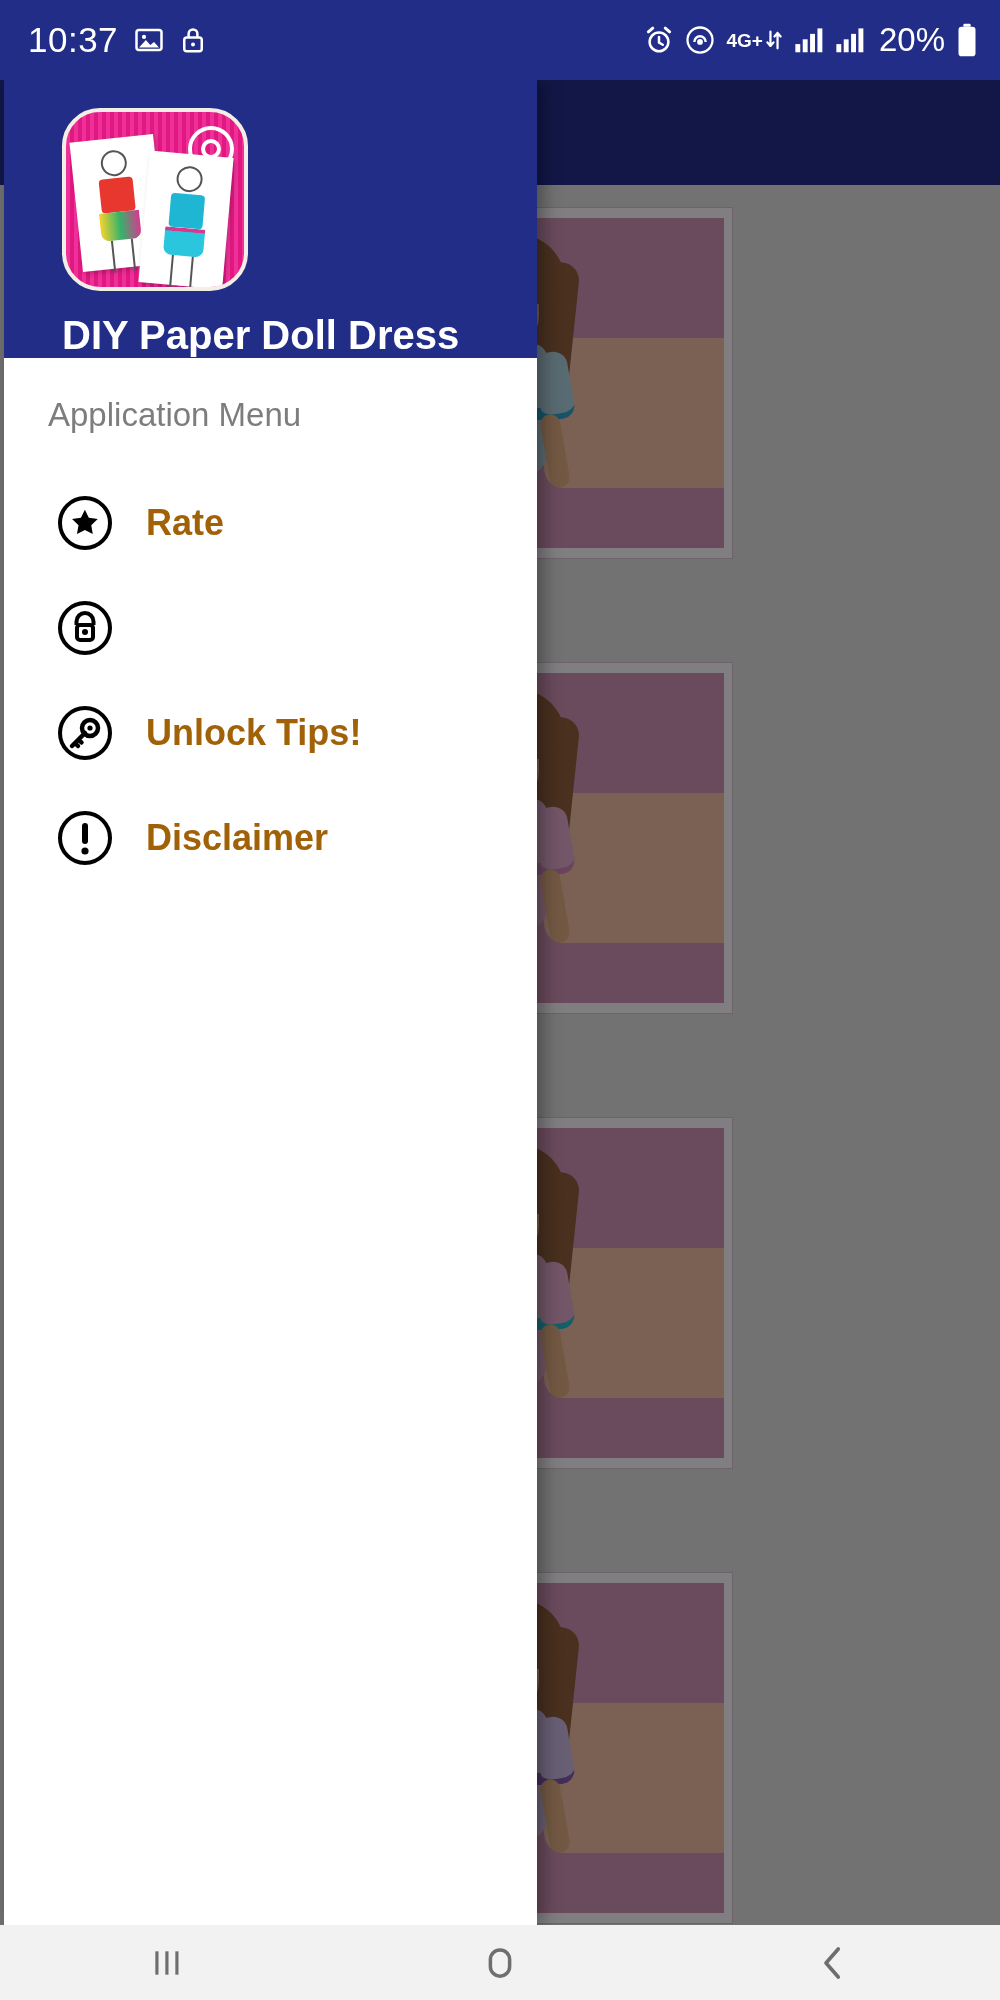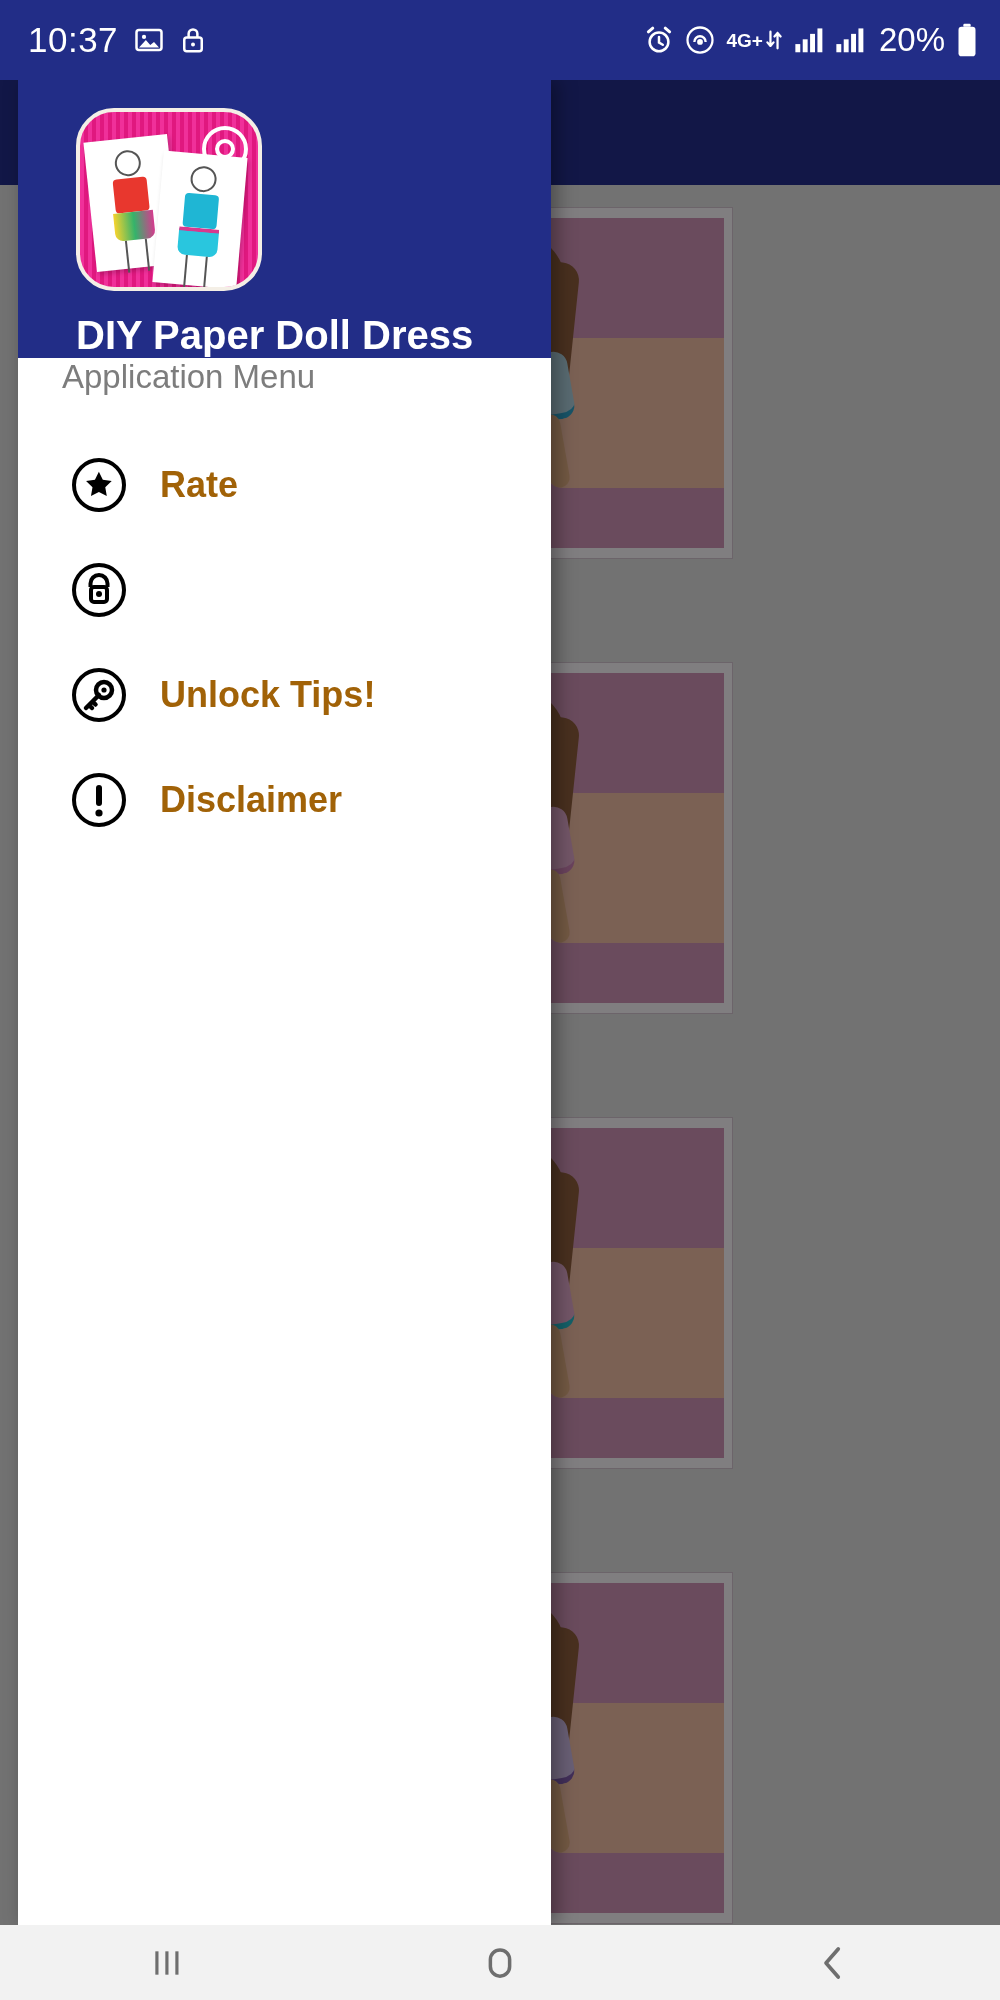--- a/index.html
+++ b/index.html
@@ -77,21 +77,21 @@
   }
 
   
   #scrim {
     position:absolute; top:80px; left:0; width:1000px; height:1845px;
     background:rgba(0,0,0,0.47); z-index:20;
   }
 
   
   #drawer {
-    position:absolute; top:80px; left:18px; width:533px; height:1845px;
+    position:absolute; top:80px; left:4px; width:533px; height:1845px;
     background:#ffffff; z-index:40; box-shadow:6px 0 18px rgba(0,0,0,.35);
     display:flex; flex-direction:column;
   }
   #drawer-header {
     height:278px; background:#222d87; padding:28px 0 0 0;
     display:flex; flex-direction:column; align-items:flex-start;
   }
   #drawer-app-icon {
     width:186px; height:186px; margin-left:58px; border-radius:38px;
     overflow:hidden; position:relative;
@@ -109,21 +109,21 @@
   .md-skirt { width:40px; height:28px; margin:0 auto; border-radius:0 0 8px 8px; }
   .md-legs { width:22px; height:32px; margin:0 auto; border-left:2px solid #555; border-right:2px solid #555; }
   .target {
     position:absolute; right:10px; top:14px; width:46px; height:46px; border-radius:50%;
     border:4px solid #ffffff; display:flex; align-items:center; justify-content:center;
   }
   .target i { width:20px; height:20px; border-radius:50%; border:4px solid #ffffff; display:block; }
   #drawer-app-title {
     color:#ffffff; font-size:40px; font-weight:700; margin:22px 0 0 58px;
   }
-  #drawer-body { flex:1; background:#ffffff; }
+  #drawer-body { flex:1; background:#ffffff; padding-top:38px; }
   #menu-heading {
     color:#7d7d7d; font-size:33px; font-weight:400; margin:0 0 36px 44px;
   }
   .menu-item {
     display:flex; align-items:center; gap:32px;
     height:105px; padding-left:52px; cursor:pointer;
   }
   .menu-icon { width:58px; height:58px; flex:0 0 58px; }
   .menu-label { font-size:36px; font-weight:700; color:#a16207; }
 

